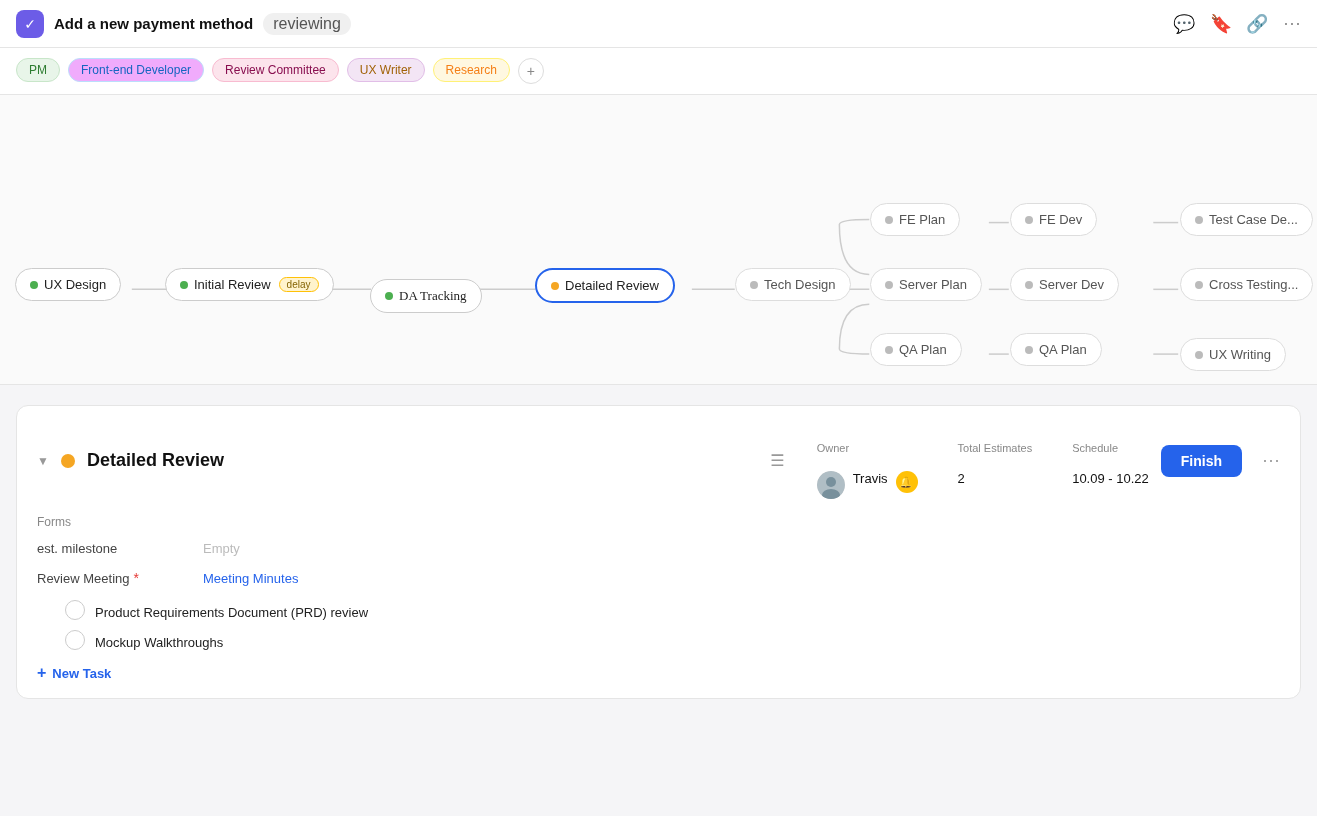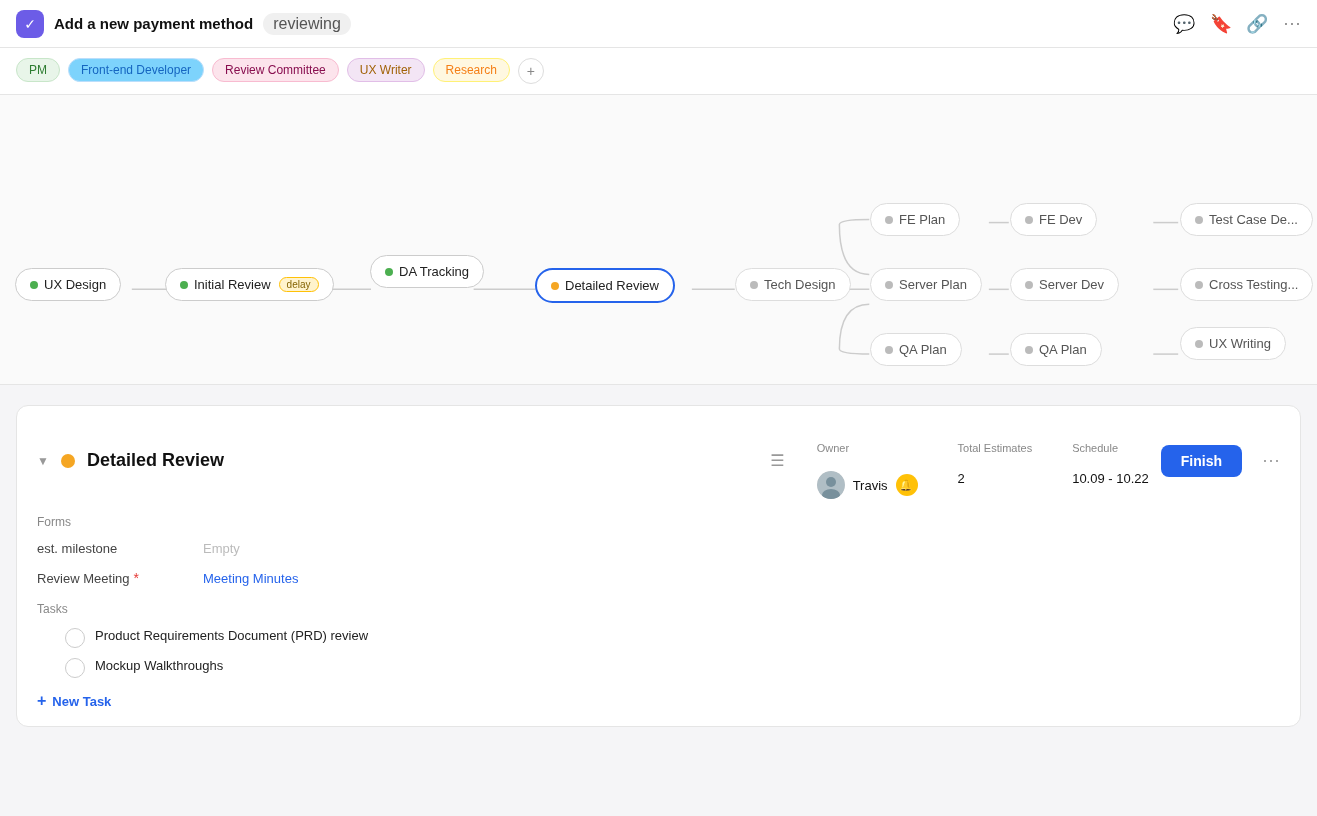--- a/index.html
+++ b/index.html
@@ -26,21 +26,21 @@
     
     .tag-bar {
       display: flex; align-items: flex-start; gap: 8px; padding: 10px 16px;
       background: #fff; border-bottom: 1px solid #e5e5e5;
     }
     .tag {
       padding: 4px 12px; border-radius: 16px; font-size: 12px; font-weight: 500;
       cursor: pointer; border: 1px solid transparent;
     }
     .tag-pm { background: #e8f5e9; color: #2e7d32; border-color: #c8e6c9; }
-    .tag-fe { background: #7dd3fc; color: #1565c0; border-color: #bbdefb; }
+    .tag-fe { background: #f0abfc; color: #1565c0; border-color: #bbdefb; }
     .tag-rc { background: #fce4ec; color: #880e4f; border-color: #f8bbd0; }
     .tag-ux { background: #f3e5f5; color: #a16207; border-color: #e1bee7; }
     .tag-rs { background: #fff8e1; color: #f57f17; border-color: #fff176; }
     .tag-add { background: none; border: 1px solid #ddd; color: #888; width: 26px; height: 26px; display: flex; align-items: center; justify-content: center; border-radius: 50%; font-size: 14px; padding: 0; }
 
     
     .flow-area {
       background: #fafafa; height: 290px; position: relative; overflow: hidden;
       border-bottom: 1px solid #e5e5e5;
     }
@@ -73,21 +73,21 @@
       border: 1px solid #e5e5e5; padding: 0;
     }
     .chevron { color: #999; font-size: 12px; cursor: pointer; }
     .detail-dot { width: 14px; height: 14px; border-radius: 50%; background: #f5a623; flex-shrink: 0; }
     .detail-title { font-size: 18px; font-weight: 700; color: #111; flex: 1; }
     .list-icon { color: #999; cursor: pointer; font-size: 16px; }
     .meta-group { display: flex; flex-direction: column; gap: 17px; margin-top: 20px; }
     .meta-label { font-size: 11px; color: #888; }
     .meta-value { font-size: 13px; color: #111; font-weight: 500; }
 
-    .owner-row { display: flex; align-items: center; gap: 8px; }
+    .owner-row { display: flex; gap: 8px; }
     .avatar {
       width: 28px; height: 28px; border-radius: 50%; background: #ddd;
       overflow: hidden; display: flex; align-items: center; justify-content: center;
       font-size: 12px; color: #555;
     }
     .notif-icon {
       width: 22px; height: 22px; border-radius: 50%; background: #ffc107;
       display: flex; align-items: center; justify-content: center; font-size: 11px;
     }
 
@@ -102,21 +102,21 @@
     .detail-body { padding: 16px 20px; }
     .section-label { font-size: 12px; color: #888; font-weight: 500; margin-bottom: 12px; }
     .field-row { display: flex; align-items: center; gap: 16px; margin-bottom: 14px; }
     .field-name { font-size: 13px; color: #444; width: 150px; flex-shrink: 0; display: flex; align-items: center; gap: 4px; }
     .required { color: #e53935; font-size: 14px; }
     .field-value { font-size: 13px; }
     .link-value { color: #2563eb; font-weight: 500; cursor: pointer; text-decoration: none; }
     .empty-value { color: #bbb; }
 
     .tasks-label { font-size: 12px; color: #888; font-weight: 500; margin: 16px 0 12px; }
-    .task-row { display: flex; align-items: flex-start; gap: 10px; margin-bottom: 10px; padding-left: 28px; }
+    .task-row { display: flex; align-items: flex-end; gap: 10px; margin-bottom: 10px; padding-left: 28px; }
     .task-checkbox {
       width: 20px; height: 20px; border-radius: 50%; border: 1.5px solid #ccc;
       flex-shrink: 0; cursor: pointer; background: #fff;
     }
     .task-text { font-size: 13px; color: #222; }
 
     .new-task-row {
       display: flex; align-items: center; gap: 6px; margin-top: 14px; cursor: pointer;
     }
     .new-task-plus { color: #2563eb; font-size: 16px; font-weight: 600; }
@@ -184,21 +184,21 @@
     <div class="node-dot"></div>
     <span>UX Design</span>
   </div>
 
   <div class="node node-green" style="left:165px;top:173px;">
     <div class="node-dot"></div>
     <span>Initial Review</span>
     <span class="delay-badge">delay</span>
   </div>
 
-  <div class="node node-green" style="left:370px;top:160px;">
+  <div class="node node-green" style="left:370px;top:184px;font-family:Liberation Serif, serif;">
     <div class="node-dot"></div>
     <span>DA Tracking</span>
   </div>
 
   <div class="node node-yellow node-active" style="left:535px;top:173px;">
     <div class="node-dot"></div>
     <span>Detailed Review</span>
   </div>
 
   <div class="node node-gray" style="left:735px;top:173px;">
@@ -239,21 +239,21 @@
   <div class="node node-gray" style="left:870px;top:238px;">
     <div class="node-dot"></div>
     <span>QA Plan</span>
   </div>
 
   <div class="node node-gray" style="left:1010px;top:238px;">
     <div class="node-dot"></div>
     <span>QA Plan</span>
   </div>
 
-  <div class="node node-gray" style="left:1180px;top:232px;">
+  <div class="node node-gray" style="left:1180px;top:243px;">
     <div class="node-dot"></div>
     <span>UX Writing</span>
   </div>
 </div>
 
 <div class="detail-panel">
 
   <div style="display:flex;align-items:center;padding:16px 20px 0 20px;gap:12px;">
     <span class="chevron">▼</span>
     <div class="detail-dot"></div>
@@ -300,21 +300,20 @@
     </div>
 
     <div class="field-row">
       <div class="field-name">
         <span>Review Meeting</span>
         <span class="required">*</span>
       </div>
       <a class="field-value link-value">Meeting Minutes</a>
     </div>
 
-    <div class="tasks-label">Tasks</div>
 
     <div class="task-row">
       <div class="task-checkbox"></div>
       <span class="task-text">Product Requirements Document (PRD) review</span>
     </div>
 
     <div class="task-row">
       <div class="task-checkbox"></div>
       <span class="task-text">Mockup Walkthroughs</span>
     </div>

